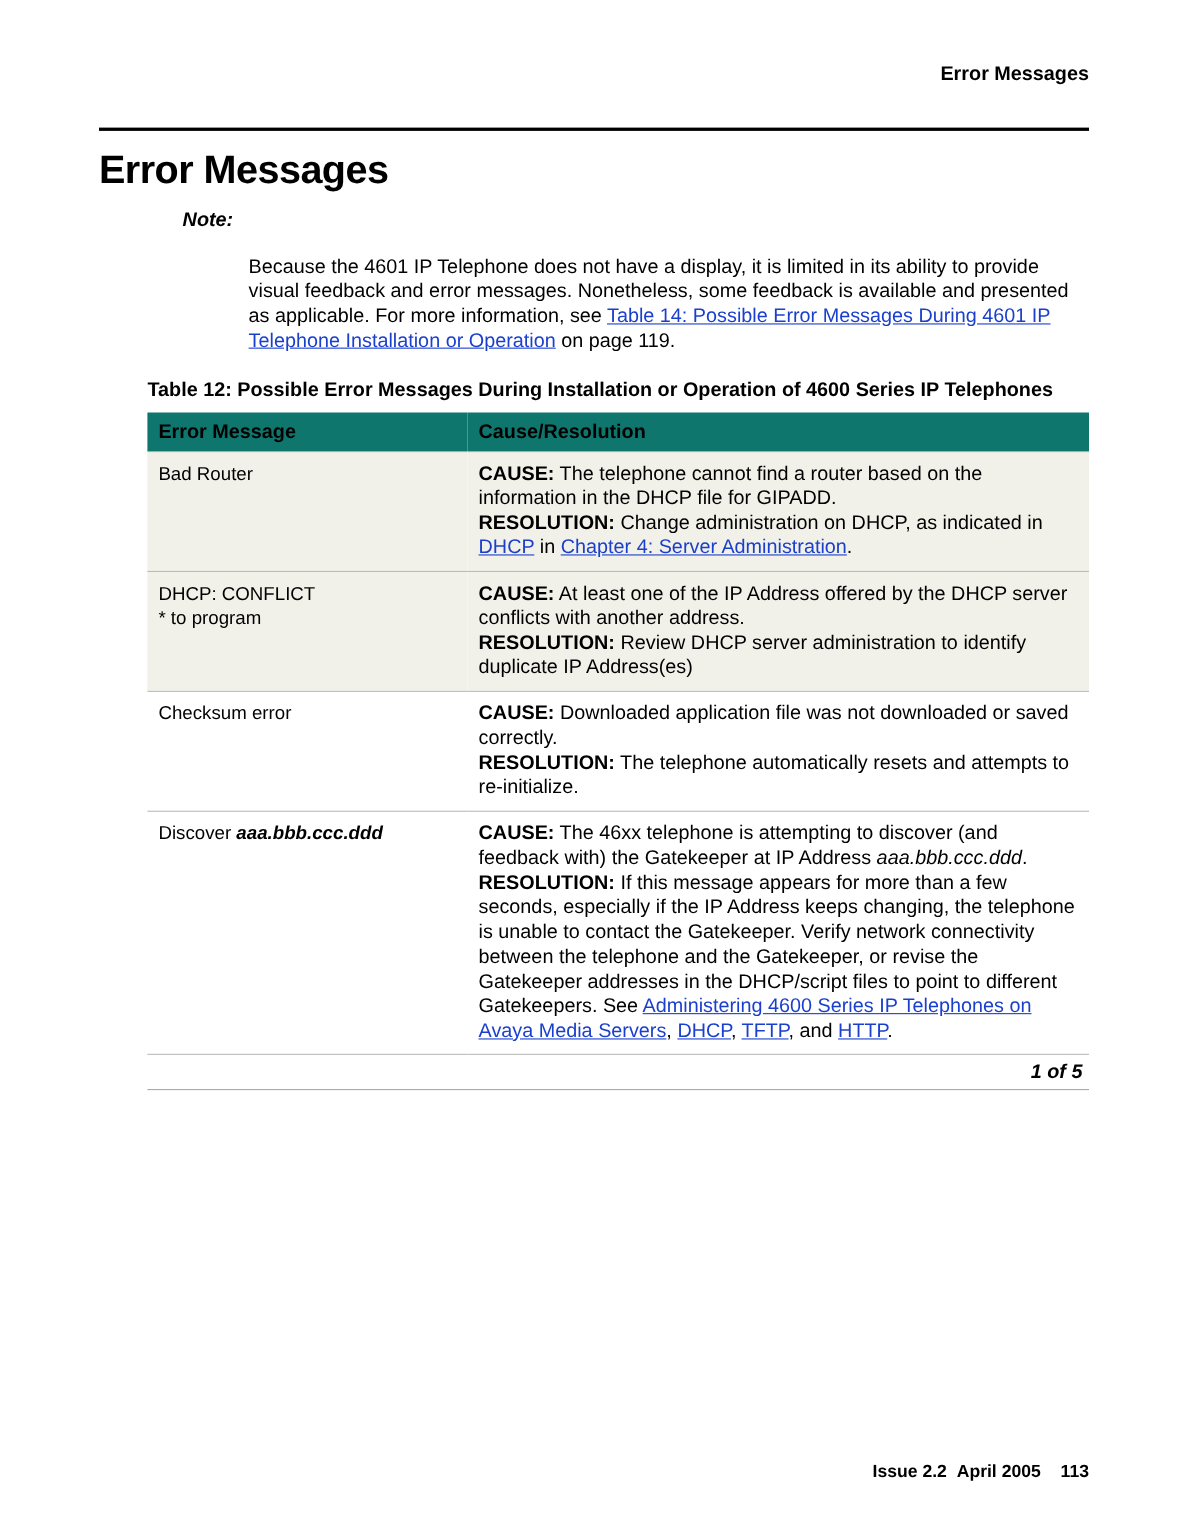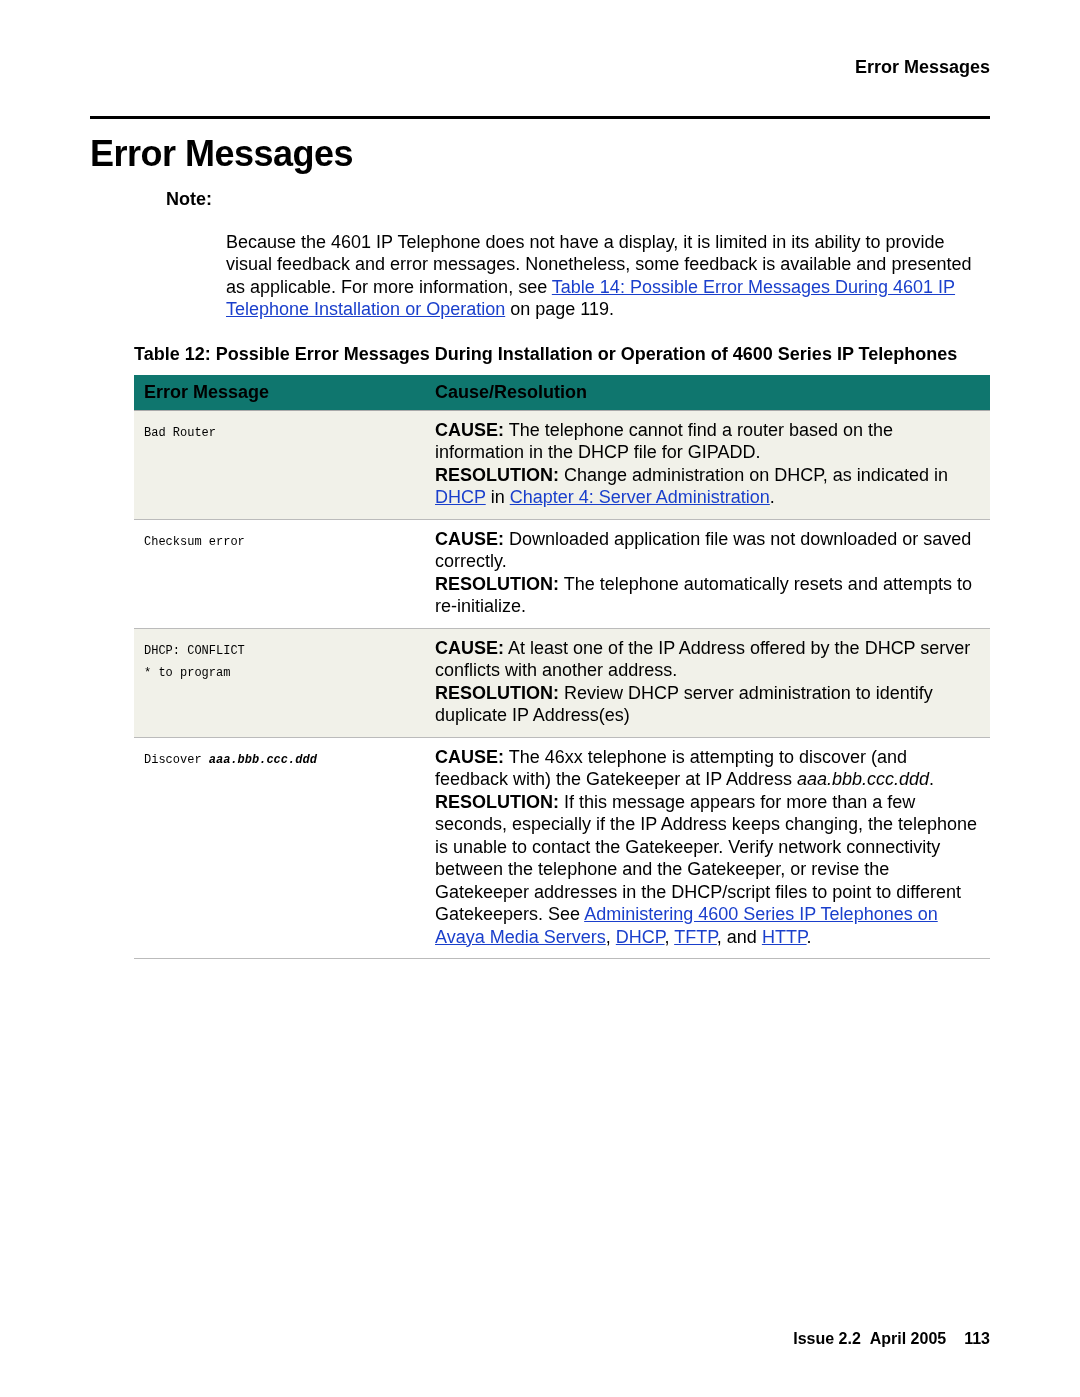--- a/index.html
+++ b/index.html
@@ -32,21 +32,21 @@
   h1.title {
     font-size: 36px;
     font-weight: bold;
     margin: 0 0 12px 0;
     letter-spacing: -0.5px;
   }
   .intro {
     margin: 0 0 20px 44px;
   }
   .note-block { margin-left: 76px; }
-  .note-label { font-weight: bold; }
+  .note-label { font-weight: bold; font-style: italic; }
   .note-body { margin-left: 60px; margin-top: 20px; }
   a.doclink { color: #1a3fcc; text-decoration: underline; }
   .table-caption {
     font-weight: bold;
     margin: 22px 0 10px 44px;
   }
   table.errtab {
     width: calc(100% - 44px);
     margin-left: 44px;
     border-collapse: collapse;
@@ -64,22 +64,22 @@
     padding: 8px 10px 10px 10px;
   }
   tr.section td {
     font-weight: bold;
     border-bottom: 1px solid #bbb;
   }
   tr.row-even td { background: #f1f1e9; }
   tr.row-odd td { background: #fff; }
   tr.data-row td { border-bottom: 1px solid #bbb; }
   .mono {
-    font-family: Liberation Mono, monospace;
-    font-size: 12px;
+    font-family: Liberation Sans, sans-serif;
+    font-size: 17px;
     white-space: pre-line;
   }
   .mono .bi { font-weight: bold; font-style: italic; }
   .lbl { font-weight: bold; }
   .ital { font-style: italic; }
   .page-of {
     text-align: right;
     font-style: italic;
     font-weight: bold;
     padding: 4px 6px;
@@ -130,51 +130,52 @@
       <tr class="data-row row-even">
         <td>
           <span class="mono">Bad Router</span>
         </td>
         <td>
           <span class="lbl">CAUSE:</span><span> The telephone cannot find a router based on the information in the DHCP file for GIPADD.</span><br>
           <span class="lbl">RESOLUTION:</span><span> Change administration on DHCP, as indicated in </span><a href="#" class="doclink">DHCP</a><span> in </span><a href="#" class="doclink">Chapter 4: Server Administration</a><span>.</span>
         </td>
       </tr>
 
-      <tr class="data-row row-odd">
-        <td>
-          <span class="mono">Checksum error</span>
-        </td>
-        <td>
-          <span class="lbl">CAUSE:</span><span> Downloaded application file was not downloaded or saved correctly.</span><br>
-          <span class="lbl">RESOLUTION:</span><span> The telephone automatically resets and attempts to re-initialize.</span>
-        </td>
-      </tr>
-
       <tr class="data-row row-even">
         <td>
           <span class="mono">DHCP: CONFLICT
 * to program</span>
         </td>
         <td>
           <span class="lbl">CAUSE:</span><span> At least one of the IP Address offered by the DHCP server conflicts with another address.</span><br>
           <span class="lbl">RESOLUTION:</span><span> Review DHCP server administration to identify duplicate IP Address(es)</span>
+        </td>
+      </tr>
+
+      <tr class="data-row row-odd">
+        <td>
+          <span class="mono">Checksum error</span>
+        </td>
+        <td>
+          <span class="lbl">CAUSE:</span><span> Downloaded application file was not downloaded or saved correctly.</span><br>
+          <span class="lbl">RESOLUTION:</span><span> The telephone automatically resets and attempts to re-initialize.</span>
         </td>
       </tr>
 
       <tr class="data-row row-odd">
         <td>
           <span class="mono"><span>Discover </span><span class="bi">aaa.bbb.ccc.ddd</span></span>
         </td>
         <td>
           <span class="lbl">CAUSE:</span><span> The 46xx telephone is attempting to discover (and feedback with) the Gatekeeper at IP Address </span><span class="ital">aaa.bbb.ccc.ddd</span><span>.</span><br>
           <span class="lbl">RESOLUTION:</span><span> If this message appears for more than a few seconds, especially if the IP Address keeps changing, the telephone is unable to contact the Gatekeeper. Verify network connectivity between the telephone and the Gatekeeper, or revise the Gatekeeper addresses in the DHCP/script files to point to different Gatekeepers. See </span><a href="#" class="doclink">Administering 4600 Series IP Telephones on Avaya Media Servers</a><span>, </span><a href="#" class="doclink">DHCP</a><span>, </span><a href="#" class="doclink">TFTP</a><span>, and </span><a href="#" class="doclink">HTTP</a><span>.</span>
         </td>
       </tr>
     </tbody>
   </table>
 
+  <div class="page-of">1 of 5</div>
 
   <div class="footer">
     <span>Issue 2.2</span>&nbsp;&nbsp;<span>April 2005</span><span class="pnum">113</span>
   </div>
 
 </div>
 
 </body></html>

